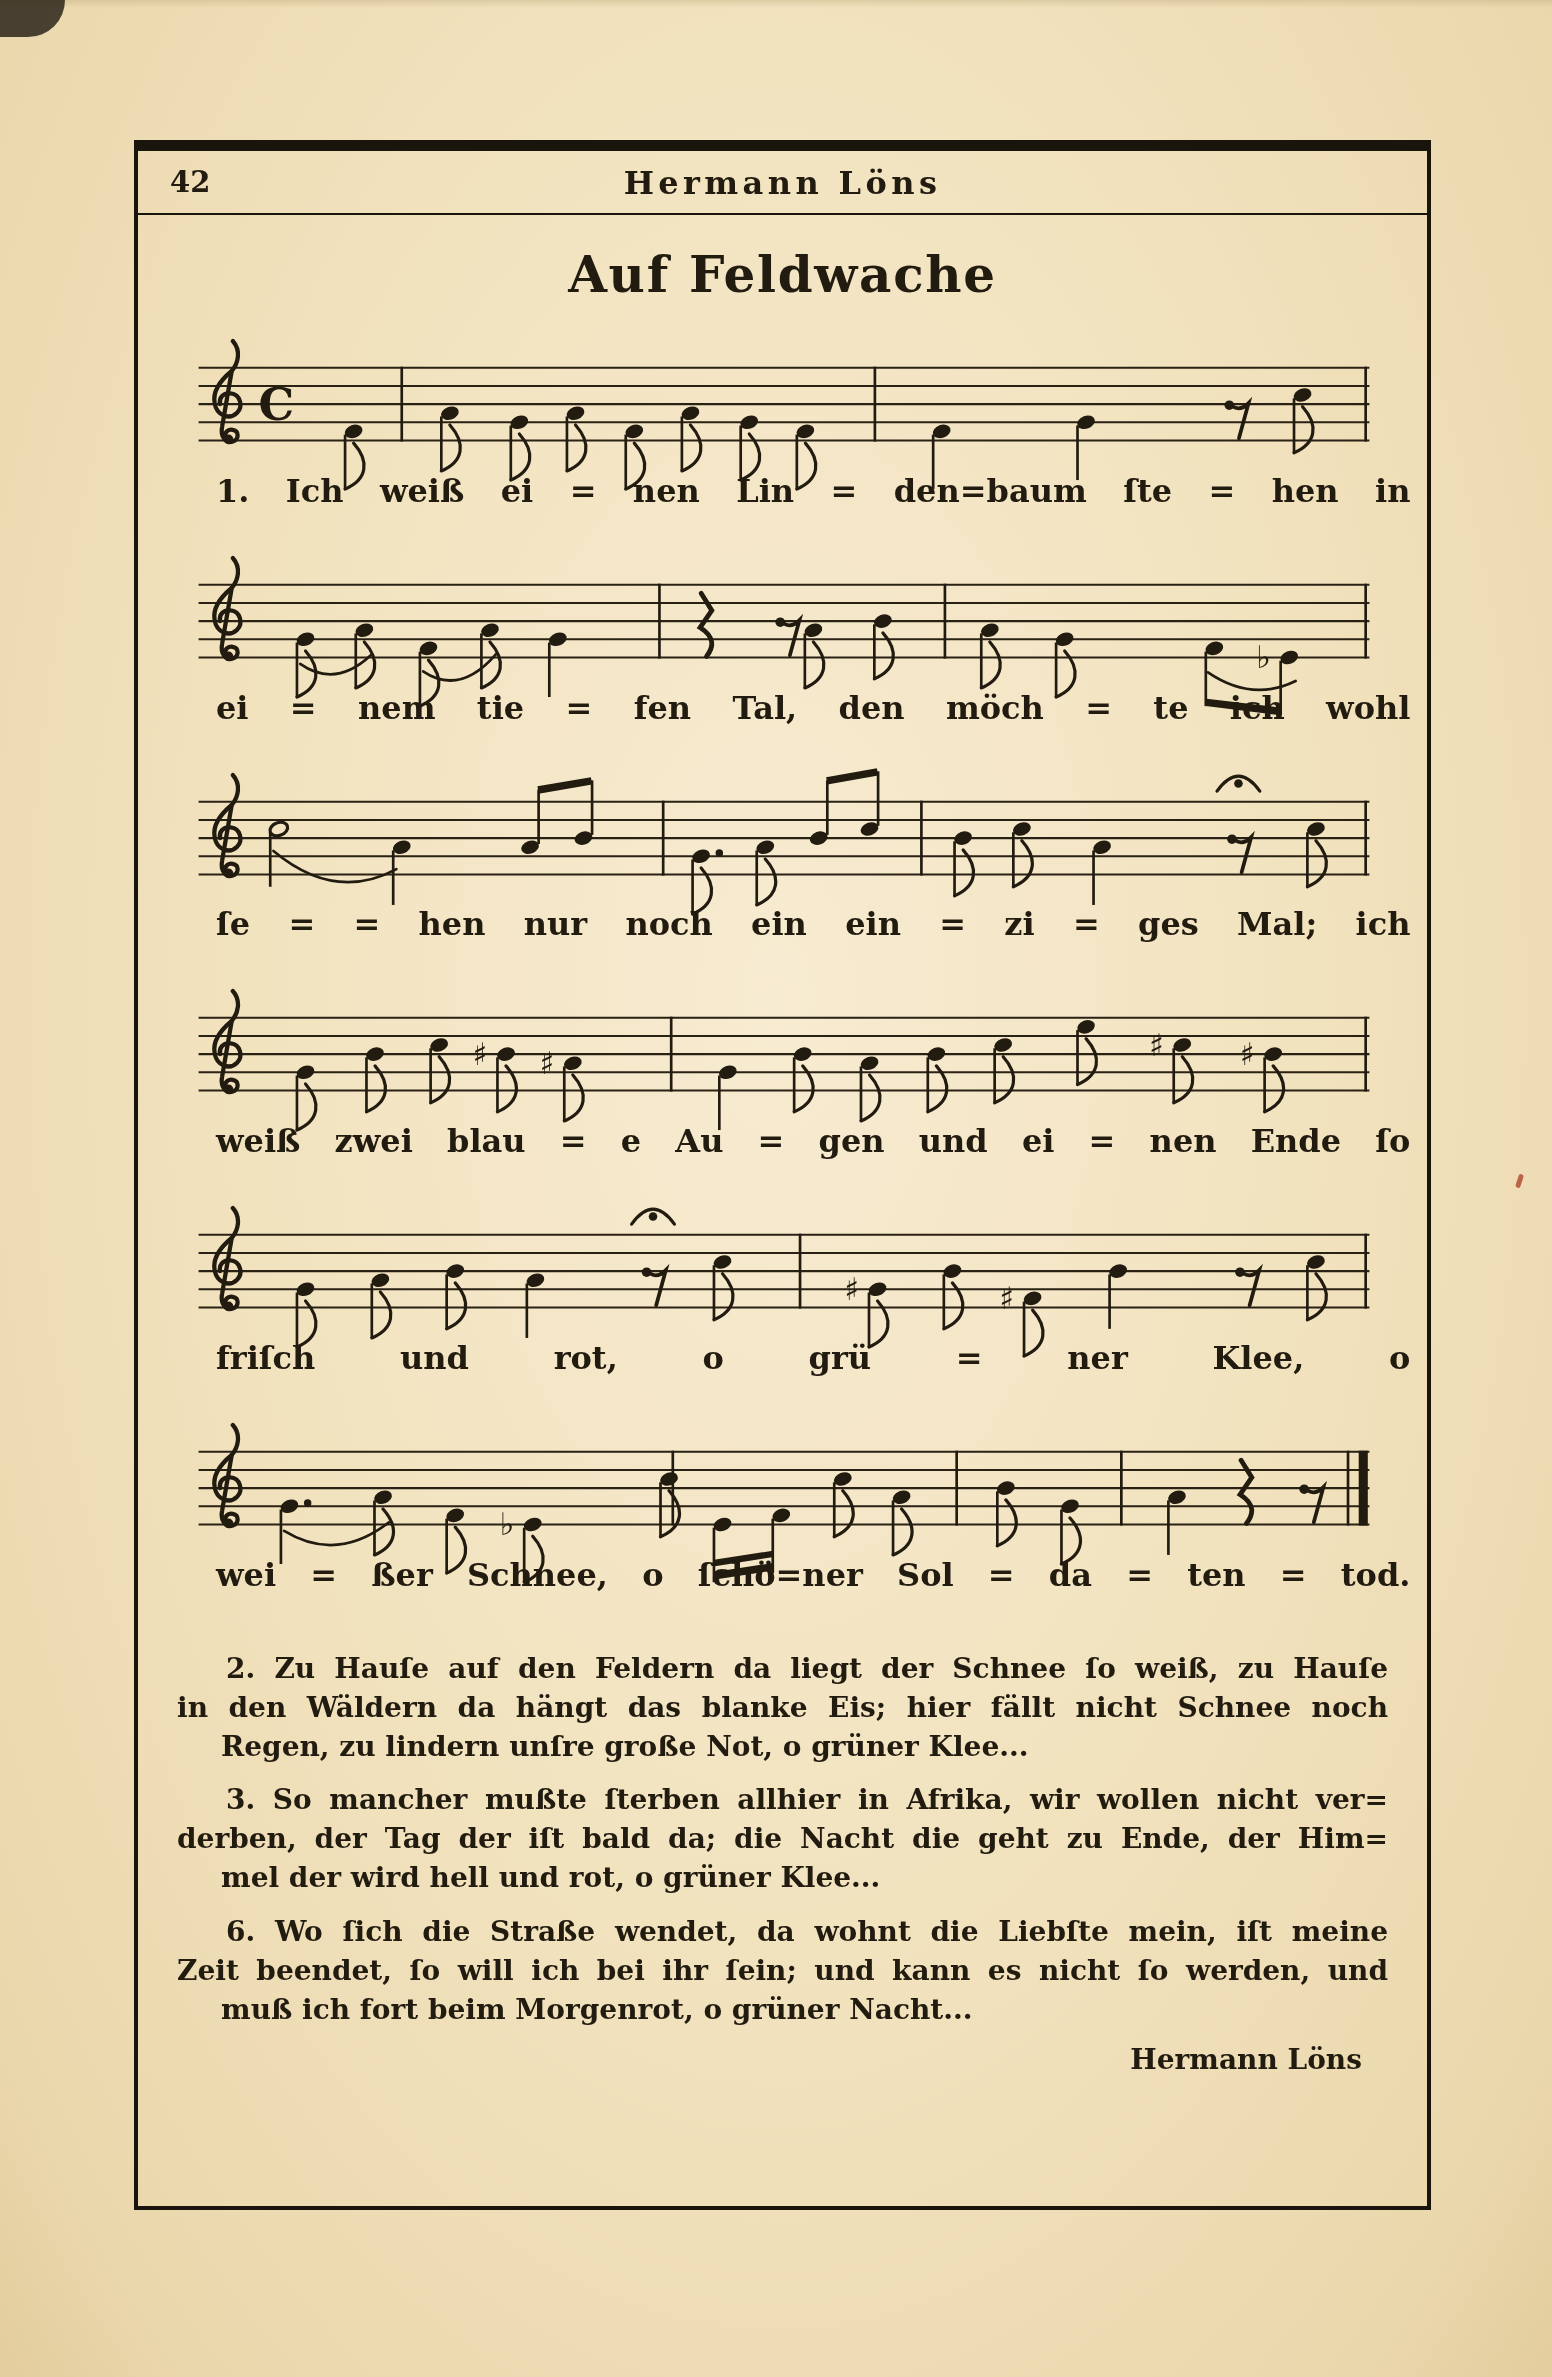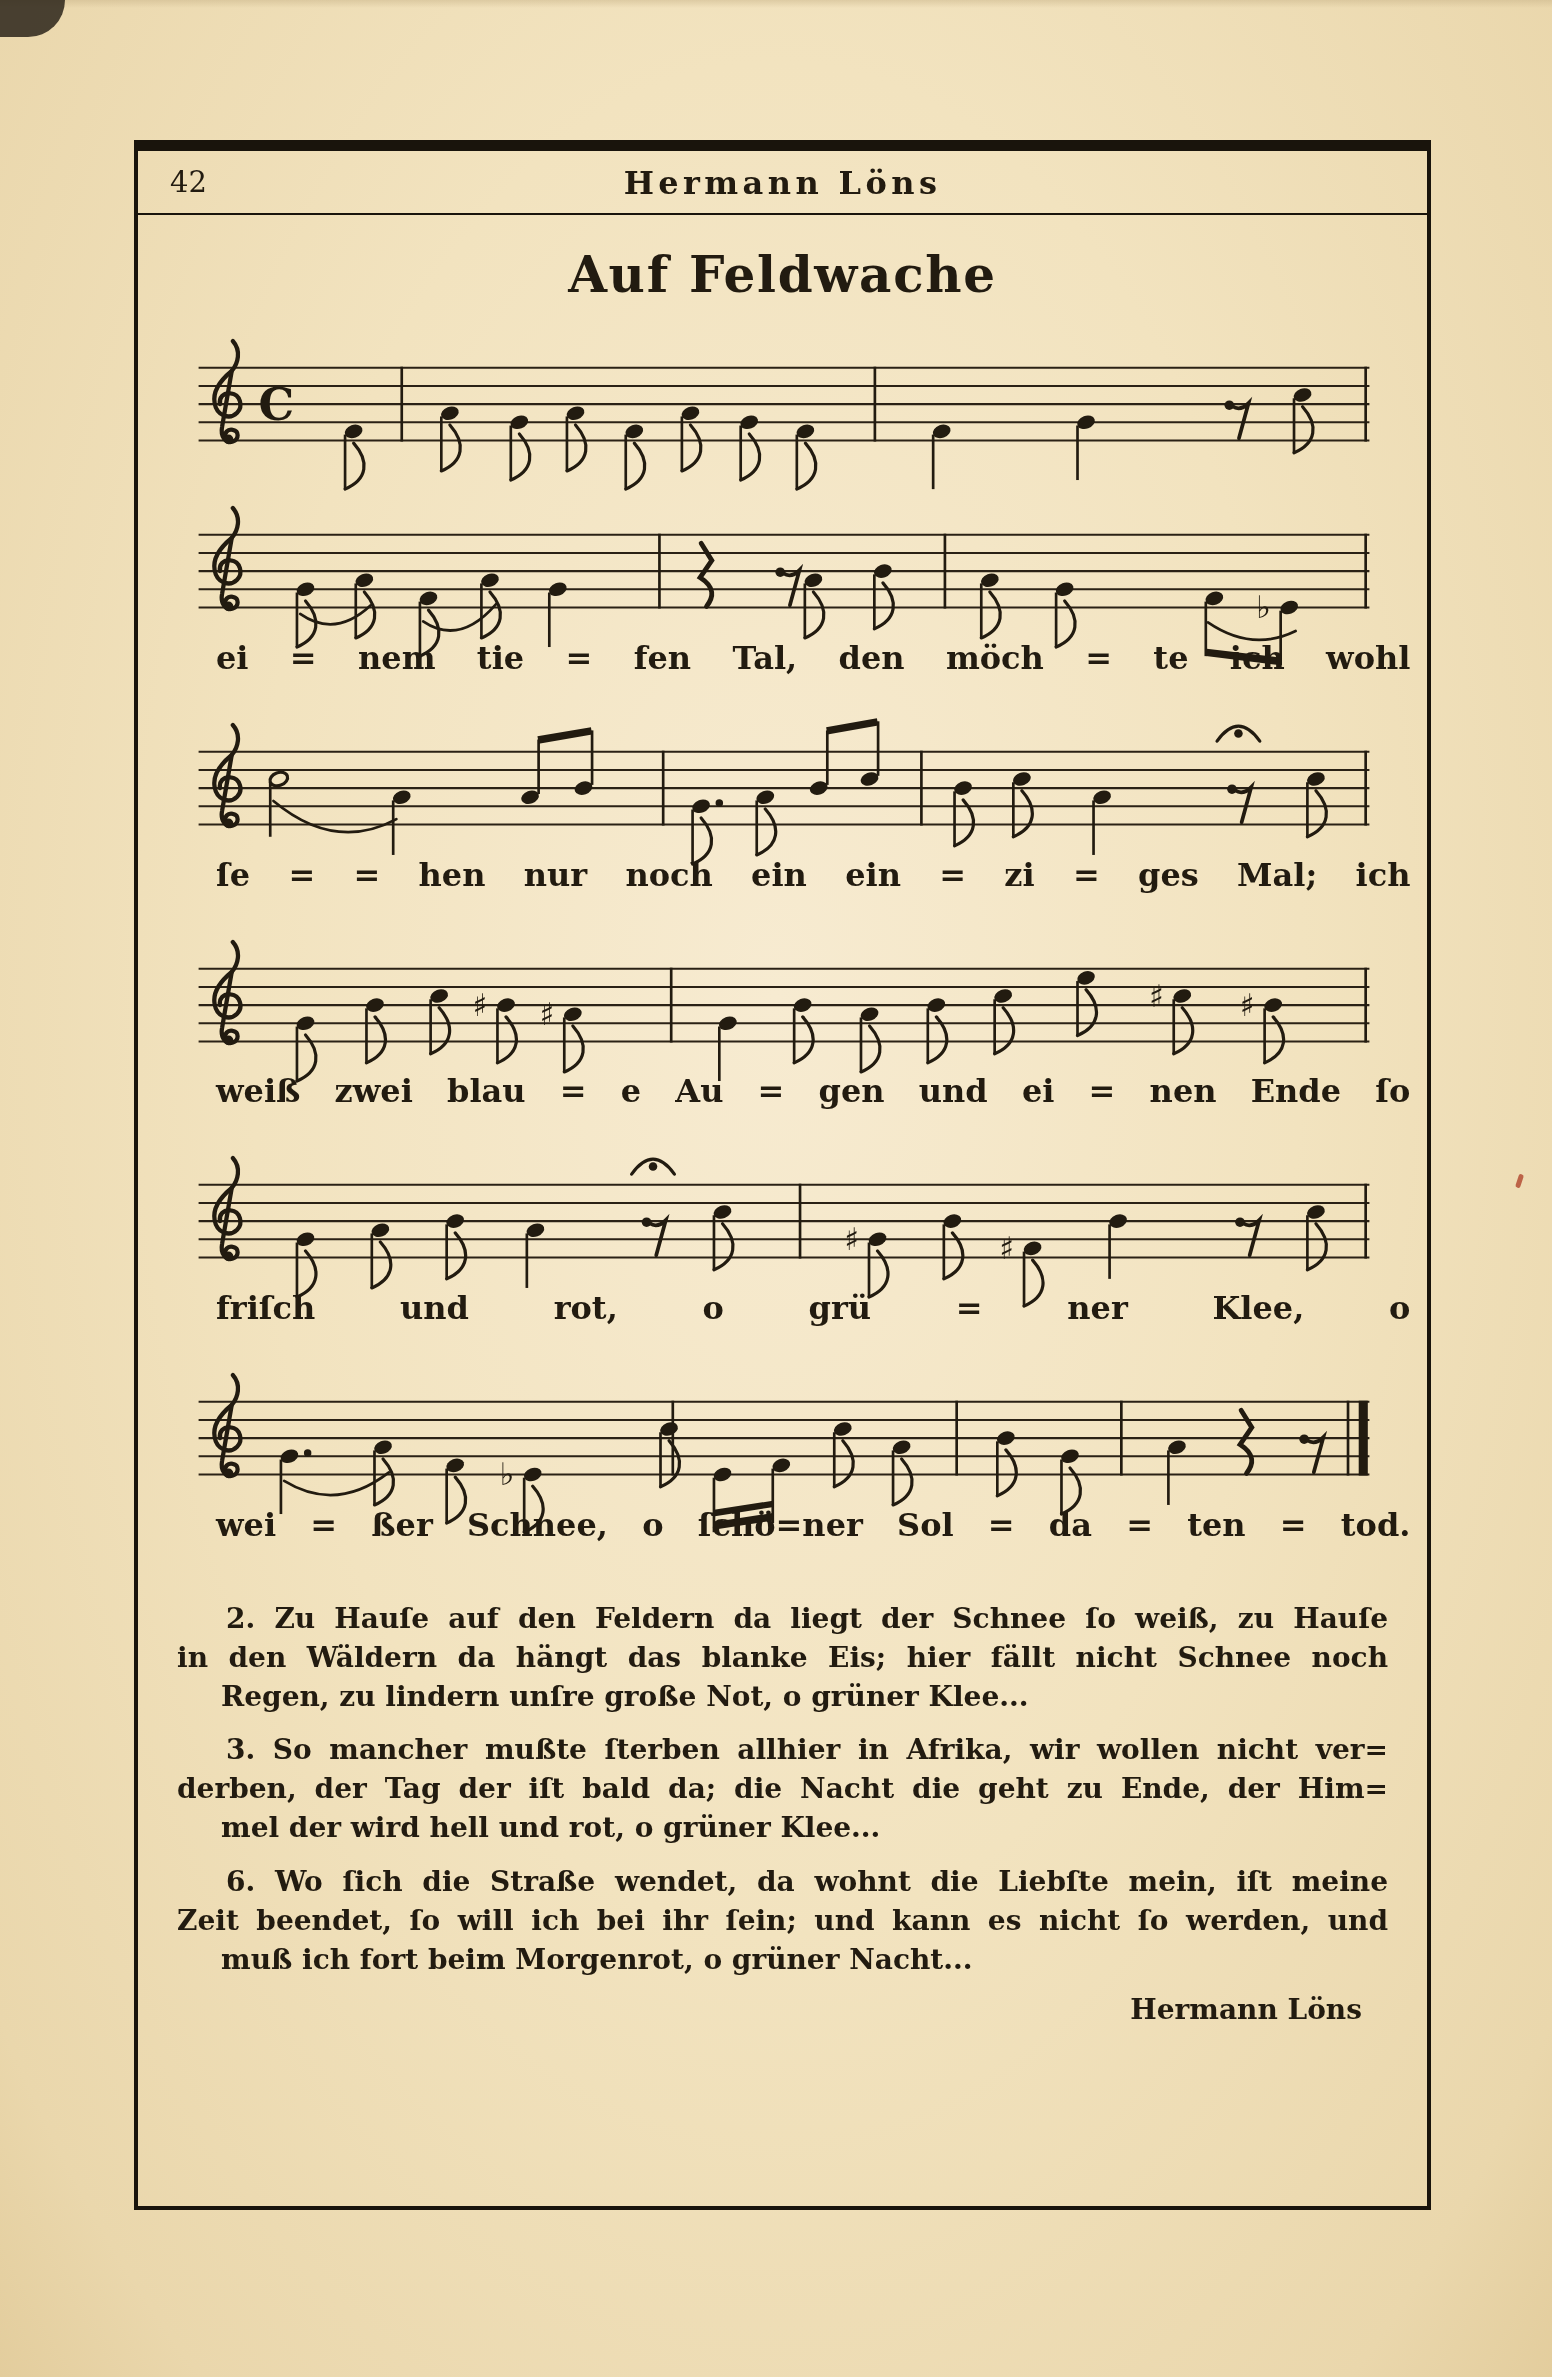--- a/index.html
+++ b/index.html
@@ -14,21 +14,21 @@
     position:absolute;left:0;top:0;width:65px;height:37px;
     background:#2b241a;border-radius:0 0 39px 0;opacity:.85;
   }
   .edge-shadow{position:absolute;left:0;top:0;width:100%;height:7.8px;background:linear-gradient(#c9b489,transparent);opacity:.5;}
   .red-mark{position:absolute;left:1517px;top:1174px;width:5px;height:14.4px;background:#b0452c;transform:rotate(18deg);border-radius:2.2px;opacity:.8;}
   .frame{
     position:absolute;left:134px;top:140px;width:1297px;height:2070px;
     box-sizing:border-box;border:4.4px solid #19140c;border-top-width:11px;
   }
   .page-header{position:relative;height:62px;border-bottom:2.8px solid #19140c;}
-  .page-num{position:absolute;left:32px;top:14.4px;font-size:29px;font-weight:normal;text-align:center;}
+  .page-num{position:absolute;left:32px;top:14.4px;font-size:29px;font-weight:bold;text-align:center;}
   .header-title{display:block;text-align:center;padding-top:13.3px;font-size:32px;font-weight:bold;letter-spacing:4.4px;}
   .song-title{margin:30px 0 8px 0;text-align:center;font-size:50px;font-weight:bold;letter-spacing:1.7px;}
   #systems{margin:21px 0 0 39px;}
   .system{margin-bottom:28px;}
   .system.gap-before{margin-top:25.5px;}
   .staff-svg{display:block;width:1214px;height:139px;overflow:visible;}
   .lyrics-line{
     margin:7.8px 16.6px 0 39px;font-size:32px;font-weight:bold;
     text-align:justify;text-align-last:justify;height:42px;white-space:normal;
   }
@@ -99,20 +99,21 @@
             <ellipse cx="1390" cy="199" rx="17" ry="12" transform="rotate(-20 1390 199)" fill="#221b10"></ellipse>
             <line x1="1374" y1="205" x2="1374" y2="307" stroke="#221b10" stroke-width="5"></line>
             <ellipse cx="1660" cy="182" rx="17" ry="12" transform="rotate(-20 1660 182)" fill="#221b10"></ellipse>
             <line x1="1644" y1="188" x2="1644" y2="290" stroke="#221b10" stroke-width="5"></line>
             <ellipse cx="2065" cy="131" rx="17" ry="12" transform="rotate(-20 2065 131)" fill="#221b10"></ellipse>
             <line x1="2049" y1="137" x2="2049" y2="239" stroke="#221b10" stroke-width="5"></line>
             <path d="M2049 239 C2091 221 2095 187 2065 153" stroke="#221b10" stroke-width="6" fill="none" stroke-linecap="round"></path>
             <circle cx="1928" cy="150" r="9" fill="#221b10"></circle>
             <path d="M1934 152 Q1948 162 1964 146 L1946 212" stroke="#221b10" stroke-width="7" fill="none" stroke-linecap="round"></path>
           </svg>
+          <div class="lyrics-line">1. Ich weiß ei = nen Lin = den=baum ſte = hen in</div>
         </div>
         <div class="system">
           <svg class="staff-svg" viewBox="0 0 2190 260">
             <line x1="0" y1="80" x2="2190" y2="80" stroke="#2a2115" stroke-width="4"></line>
             <line x1="0" y1="114" x2="2190" y2="114" stroke="#2a2115" stroke-width="4"></line>
             <line x1="0" y1="148" x2="2190" y2="148" stroke="#2a2115" stroke-width="4"></line>
             <line x1="0" y1="182" x2="2190" y2="182" stroke="#2a2115" stroke-width="4"></line>
             <line x1="0" y1="216" x2="2190" y2="216" stroke="#2a2115" stroke-width="4"></line>
             <g stroke="#221b10" stroke-width="8" fill="none" stroke-linecap="round">
               <path d="M64 30 C80 48 74 72 62 86 L44 190 C40 210 52 222 64 218 C76 214 76 198 64 196 C54 194 48 202 50 210"></path>

